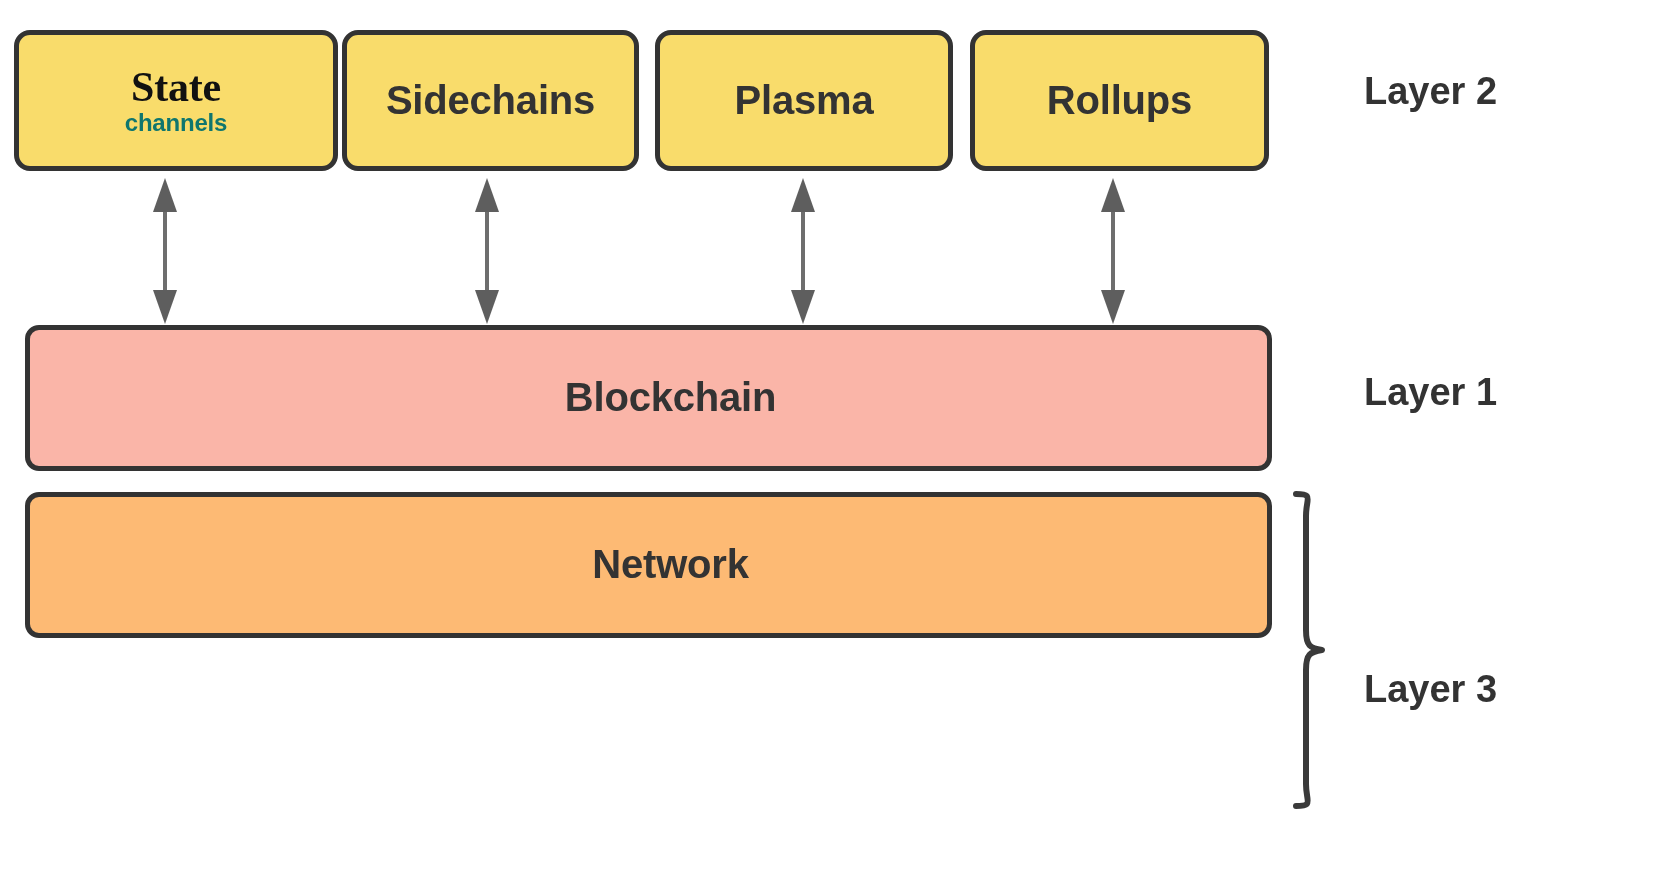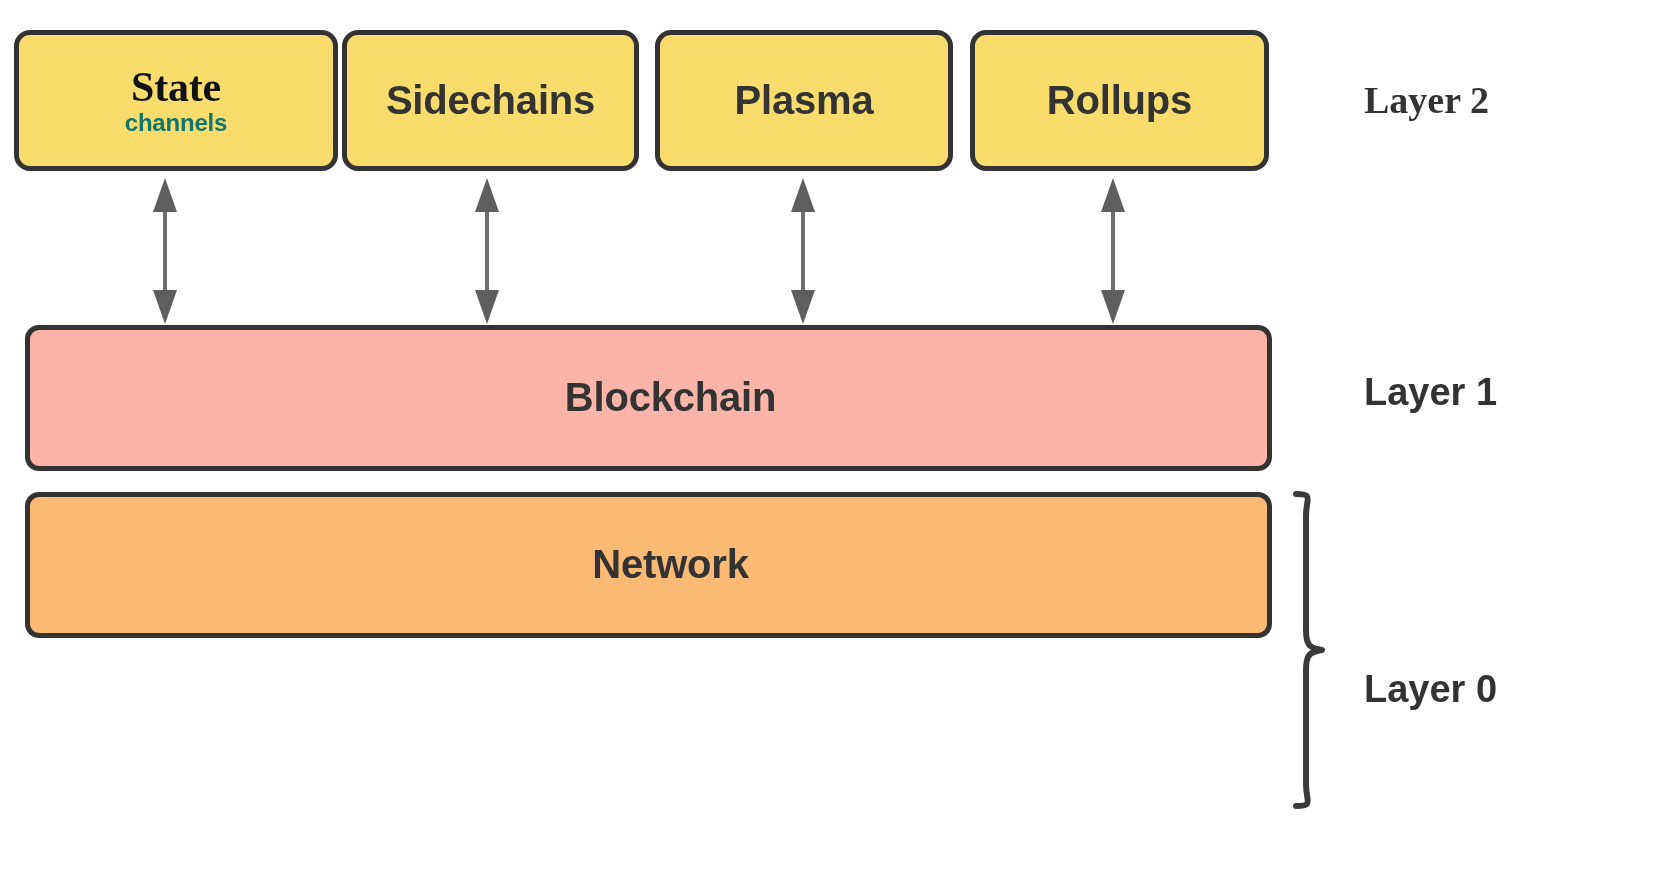--- a/index.html
+++ b/index.html
@@ -90,21 +90,21 @@
 
   
   .layer-caption {
     position: absolute;
     font-size: 38px;
     font-weight: bold;
     color: #333333;
     white-space: nowrap;
     letter-spacing: 0px;
   }
-  .cap-l2 { left: 1364px; top: 78px; font-family: Liberation Serif, serif; }
+  .cap-l2 { left: 1364px; top: 70px; }
   .cap-l1 { left: 1364px; top: 371px; }
   .cap-l0 { left: 1364px; top: 668px; }
 
   
   .brace {
     position: absolute;
     left: 1288px;
     top: 490px;
     width: 48px;
     height: 320px;
@@ -172,15 +172,15 @@
              C 26 4, 18 8, 18 26
              L 18 140
              C 18 156, 22 158, 34 160
              C 22 162, 18 164, 18 180
              L 18 294
              C 18 312, 26 316, 8 316" fill="none" stroke="#3A3A3A" stroke-width="6" stroke-linecap="round" stroke-linejoin="round"></path>
   </svg>
 
   <div class="layer-caption cap-l2">Layer 2</div>
   <div class="layer-caption cap-l1">Layer 1</div>
-  <div class="layer-caption cap-l0">Layer 0</div>
+  <div class="layer-caption cap-l0">Layer 3</div>
 
 </div>
 
 </body></html>

